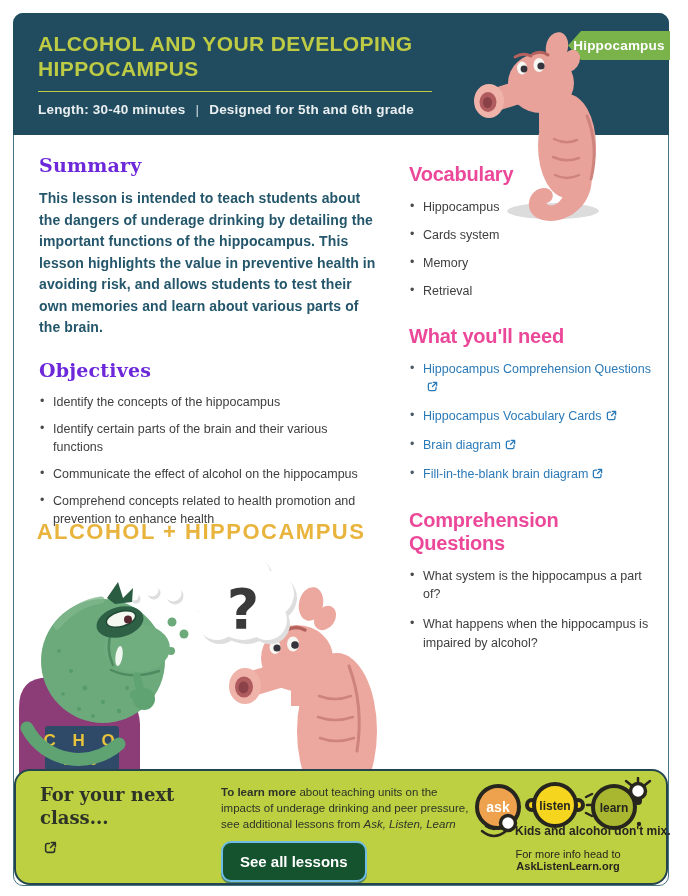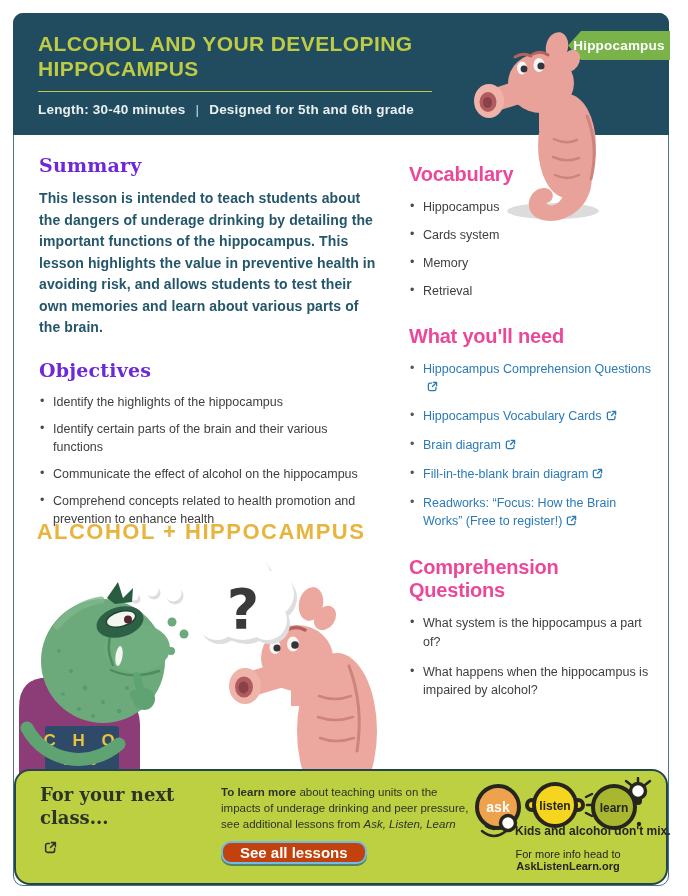--- a/index.html
+++ b/index.html
@@ -42,22 +42,22 @@
   
   .ftr{position:absolute;left:0;bottom:0;width:650px;height:112px;background:#BDD042;
     border:2px solid #24454F;border-radius:16px;z-index:10;}
   .fc-left{position:absolute;left:24px;top:12px;width:170px;}
   .fc-left h4{font-family:"DejaVu Serif",serif;font-weight:bold;color:#2E3327;font-size:18px;
     line-height:23px;margin:0 0 9px 0;width:140px;}
   .fc-link{color:#2E3327;font-size:14px;line-height:19px;text-decoration:none;width:165px;display:block;}
   .fc-link .ext{width:13px;height:13px;vertical-align:-2px;}
   .fc-mid{position:absolute;left:205px;top:13px;width:248px;}
   .fc-mid p{margin:0;color:#2E3327;font-size:11.5px;line-height:16px;}
-  .see-btn{display:inline-block;margin-top:9px;background:#c2410c;color:#fff;font-weight:bold;
-    font-size:15px;padding:1px 17px;border:2px solid #6FBCE7;border-radius:10px;
+  .see-btn{display:inline-block;margin-top:9px;background:#14532d;color:#fff;font-weight:bold;
+    font-size:15px;padding:10px 17px;border:2px solid #6FBCE7;border-radius:10px;
     box-shadow:0 2px 0 rgba(17,80,111,.6);cursor:pointer;font-family:"Liberation Sans",sans-serif;}
   .fc-right{position:absolute;left:452px;top:0;width:200px;height:100%;}
   .logo-svg{position:absolute;left:0;top:6px;width:200px;height:62px;}
   .tagline{position:absolute;left:47px;top:53px;color:#26261E;font-size:12px;font-weight:bold;white-space:nowrap;}
   .moreinfo{position:absolute;left:0;top:77px;width:200px;text-align:center;color:#26261E;font-size:11px;}
   .moreinfo b{font-weight:bold;}
 </style>
 </head>
 <body>
 
@@ -100,21 +100,21 @@
       <path d="M46,36 Q54,31 62,35"></path>
         <path d="M64,33 Q72,29 79,34"></path>
     </g>
   </svg>
 
   <div class="left-col">
     <h2 class="slab">Summary</h2>
     <p class="sum-body">This lesson is intended to teach students about the dangers of underage drinking by detailing the important functions of the hippocampus. This lesson highlights the value in preventive health in avoiding risk, and allows students to test their own memories and learn about various parts of the brain.</p>
     <h2 class="slab">Objectives</h2>
     <ul class="plain">
-      <li>Identify the highlights of the hippocampus</li>
+      <li>Identify the concepts of the hippocampus</li>
       <li>Identify certain parts of the brain and their various functions</li>
       <li>Communicate the effect of alcohol on the hippocampus</li>
       <li>Comprehend concepts related to health promotion and prevention to enhance health</li>
     </ul>
   </div>
 
   <div class="right-col">
     <div class="vocab">
       <h3 class="red">Vocabulary</h3>
       <ul class="plain">
@@ -133,24 +133,20 @@
               </svg></a></li>
         <li><a href="#"><span>Hippocampus Vocabulary Cards</span><svg class="ext" viewBox="0 0 12 12">
                 <path d="M5 2.2 H3.2 A1.7 1.7 0 0 0 1.5 3.9 V8.8 A1.7 1.7 0 0 0 3.2 10.5 H8.1 A1.7 1.7 0 0 0 9.8 8.8 V7" fill="none" stroke="currentColor" stroke-width="1.4" stroke-linecap="round"></path>
                 <path d="M6.8 1.5 H10.5 V5.2 M10.3 1.7 L6 6" fill="none" stroke="currentColor" stroke-width="1.4" stroke-linecap="round" stroke-linejoin="round"></path>
               </svg></a></li>
         <li><a href="#"><span>Brain diagram</span><svg class="ext" viewBox="0 0 12 12">
                 <path d="M5 2.2 H3.2 A1.7 1.7 0 0 0 1.5 3.9 V8.8 A1.7 1.7 0 0 0 3.2 10.5 H8.1 A1.7 1.7 0 0 0 9.8 8.8 V7" fill="none" stroke="currentColor" stroke-width="1.4" stroke-linecap="round"></path>
                 <path d="M6.8 1.5 H10.5 V5.2 M10.3 1.7 L6 6" fill="none" stroke="currentColor" stroke-width="1.4" stroke-linecap="round" stroke-linejoin="round"></path>
               </svg></a></li>
         <li><a href="#"><span>Fill-in-the-blank brain diagram</span><svg class="ext" viewBox="0 0 12 12">
-                <path d="M5 2.2 H3.2 A1.7 1.7 0 0 0 1.5 3.9 V8.8 A1.7 1.7 0 0 0 3.2 10.5 H8.1 A1.7 1.7 0 0 0 9.8 8.8 V7" fill="none" stroke="currentColor" stroke-width="1.4" stroke-linecap="round"></path>
-                <path d="M6.8 1.5 H10.5 V5.2 M10.3 1.7 L6 6" fill="none" stroke="currentColor" stroke-width="1.4" stroke-linecap="round" stroke-linejoin="round"></path>
-              </svg></a></li>
-        <li><a href="#"><span>Readworks: “Focus: How the Brain Works” (Free to register!)</span><svg class="ext" viewBox="0 0 12 12">
                 <path d="M5 2.2 H3.2 A1.7 1.7 0 0 0 1.5 3.9 V8.8 A1.7 1.7 0 0 0 3.2 10.5 H8.1 A1.7 1.7 0 0 0 9.8 8.8 V7" fill="none" stroke="currentColor" stroke-width="1.4" stroke-linecap="round"></path>
                 <path d="M6.8 1.5 H10.5 V5.2 M10.3 1.7 L6 6" fill="none" stroke="currentColor" stroke-width="1.4" stroke-linecap="round" stroke-linejoin="round"></path>
               </svg></a></li>
       </ul>
     </div>
     <div class="cq">
       <h3 class="red">Comprehension Questions</h3>
       <ul class="plain">
         <li>What system is the hippocampus a part of?</li>
         <li>What happens when the hippocampus is impaired by alcohol?</li>

